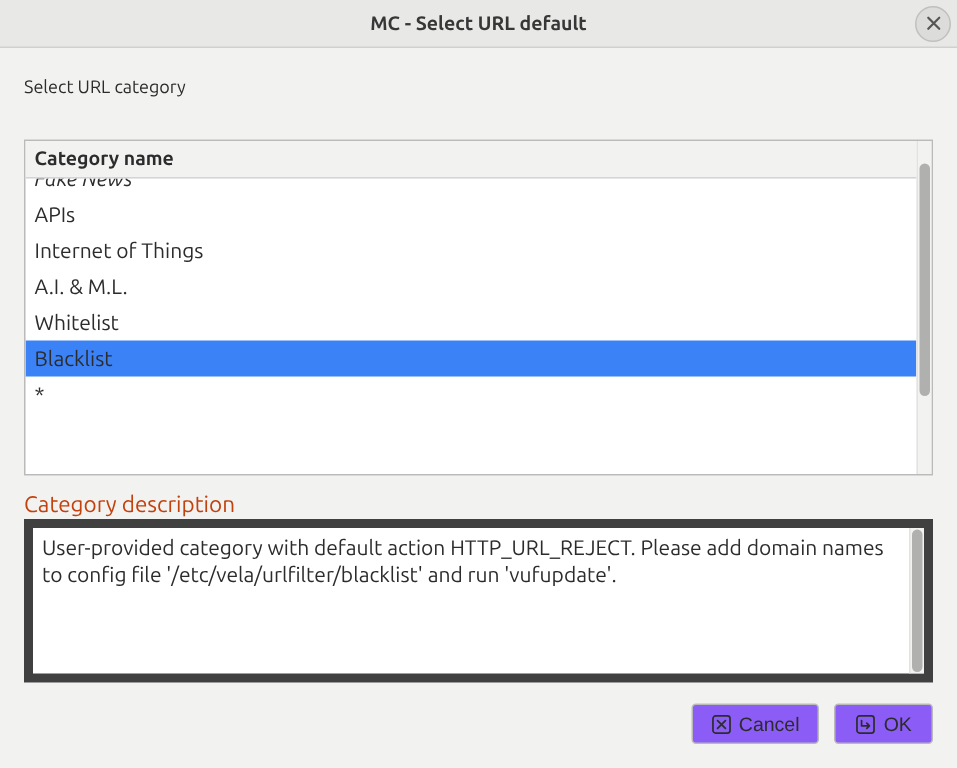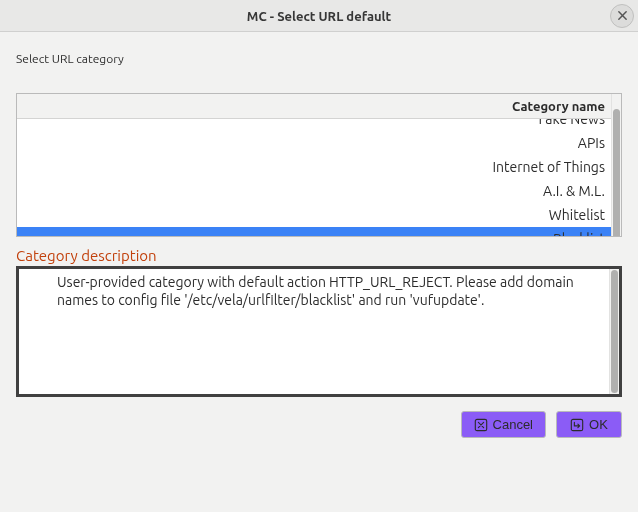--- a/index.html
+++ b/index.html
@@ -57,24 +57,23 @@
       font-size: 12px;
       font-weight: 400;
       color: #2c2c2c;
       margin-bottom: 28px;
       margin-top: 4px;
     }
     .list-container {
       border: 1px solid #bababa;
       background: #fff;
       flex: 0 0 auto;
-      height: 144px;
+      height: 224px;
       overflow: hidden;
       display: flex;
-      text-align: right;
     }
     .list-body {
       flex: 1;
       overflow-y: auto;
       overflow-x: hidden;
     }
     .list-header {
       background: #f2f2f1;
       border-bottom: 1px solid #d4d4d3;
       padding: 5px 6px;
@@ -90,20 +89,21 @@
       cursor: pointer;
       border-top: 1px dashed transparent;
       border-bottom: 1px dashed transparent;
       white-space: nowrap;
     }
     .list-item.selected {
       background: #3b82f6;
     }
     .list-item.partial {
       margin-top: -12px;
+      font-style: italic;
     }
     .scrollbar {
       width: 10px;
       background: #f2f2f1;
       border-left: 1px solid #e2e2e1;
       position: relative;
     }
     .scrollthumb {
       position: absolute;
       left: 1px;
@@ -113,26 +113,25 @@
       top: 15px;
       height: 155px;
     }
     .desc-label {
       margin-top: 10px;
       margin-bottom: 2px;
       font-size: 15px;
       color: #c2410c;
     }
     .desc-container {
-      border: 3px solid #404040;
+      border: 6px solid #404040;
       background: #fff;
       height: 131px;
       display: flex;
       overflow: hidden;
-      padding-left: 32px;
     }
     .desc-text {
       flex: 1;
       padding: 4px 6px;
       font-size: 14px;
       line-height: 1.3;
       color: #2c2c2c;
       overflow-y: auto;
     }
     .desc-scrollbar {

